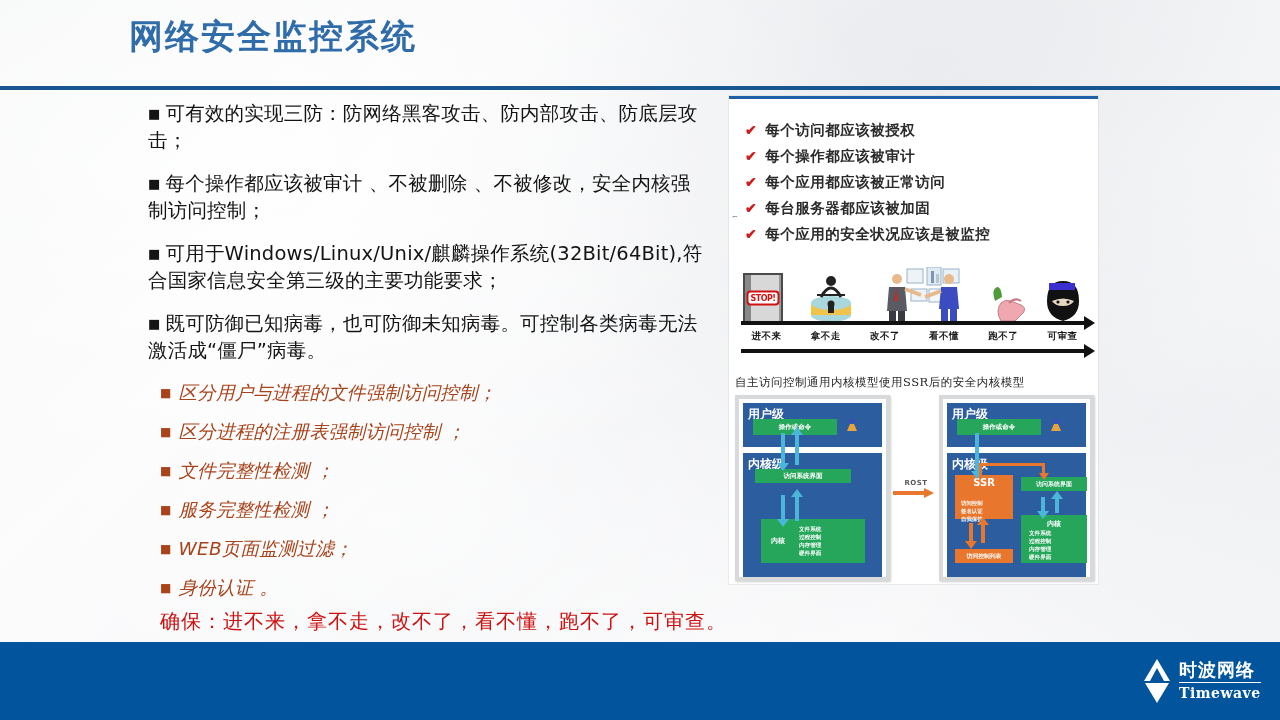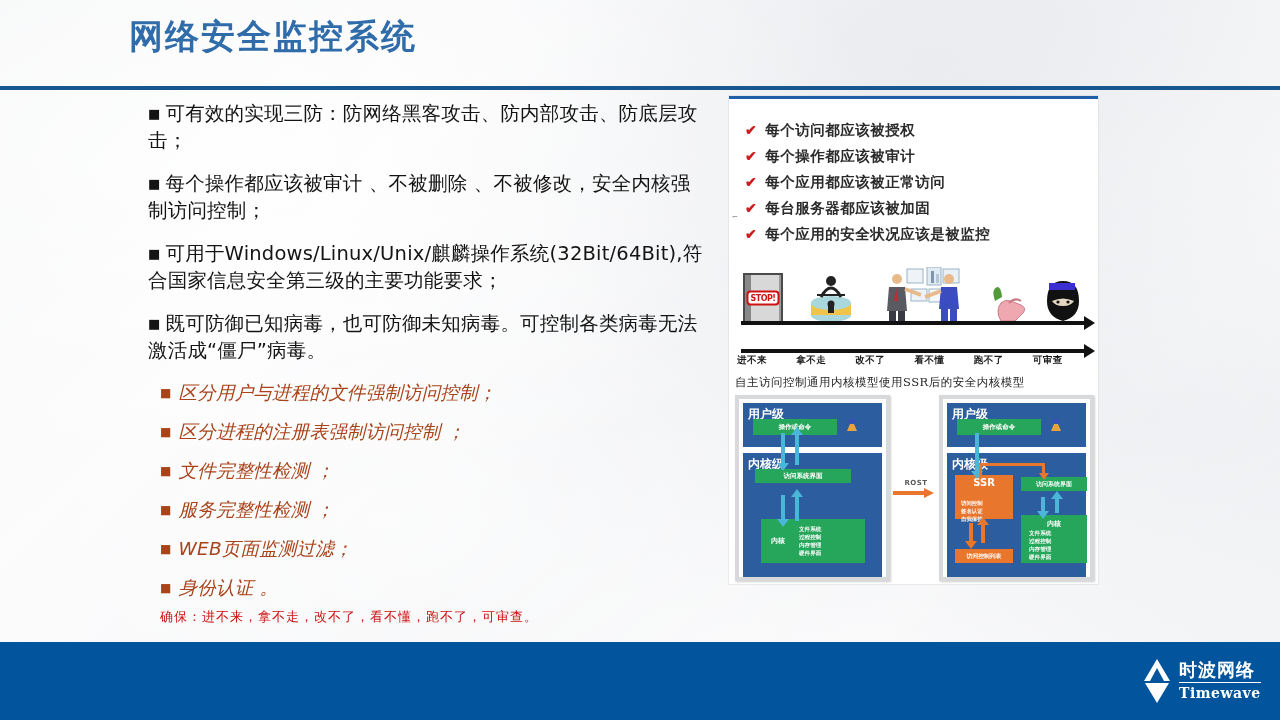--- a/index.html
+++ b/index.html
@@ -113,21 +113,21 @@
   .sub-item .sq {
     font-size: 12px;
     vertical-align: 2px;
     margin-right: 7px;
     color: #a8431a;
   }
   .pledge {
     position: absolute;
     left: 160px; top: 608px;
     font-family: "DejaVu Serif", "Liberation Serif", serif;
-    font-size: 13px;
+    font-size: 20px;
     letter-spacing: 1px;
     color: #cc1111;
     white-space: nowrap;
   }
 
   
   .img-panel {
     position: absolute;
     left: 729px; top: 96px;
     width: 369px; height: 485px;
@@ -204,27 +204,26 @@
     border-left: 11px solid #111;
     border-top: 7px solid transparent;
     border-bottom: 7px solid transparent;
   }
   .illus-labels {
     position: absolute; left: 0; width: 355px;
     display: flex;
   }
   .illus-labels span {
     flex: 1 1 0;
-    text-align: left;
+    text-align: center;
     font-family: "DejaVu Serif", "Liberation Serif", serif;
     font-weight: bold;
     font-size: 9.5px;
     color: #1a1a1a;
     letter-spacing: .5px;
-    margin-top: 24px;
   }
 
   .cap-row {
     position: absolute;
     left: 6px; top: 276px; width: 356px;
     display: flex; 
     font-family: "DejaVu Serif", "Liberation Serif", serif;
     font-size: 11.5px;
     color: #262626;
     letter-spacing: .5px;

